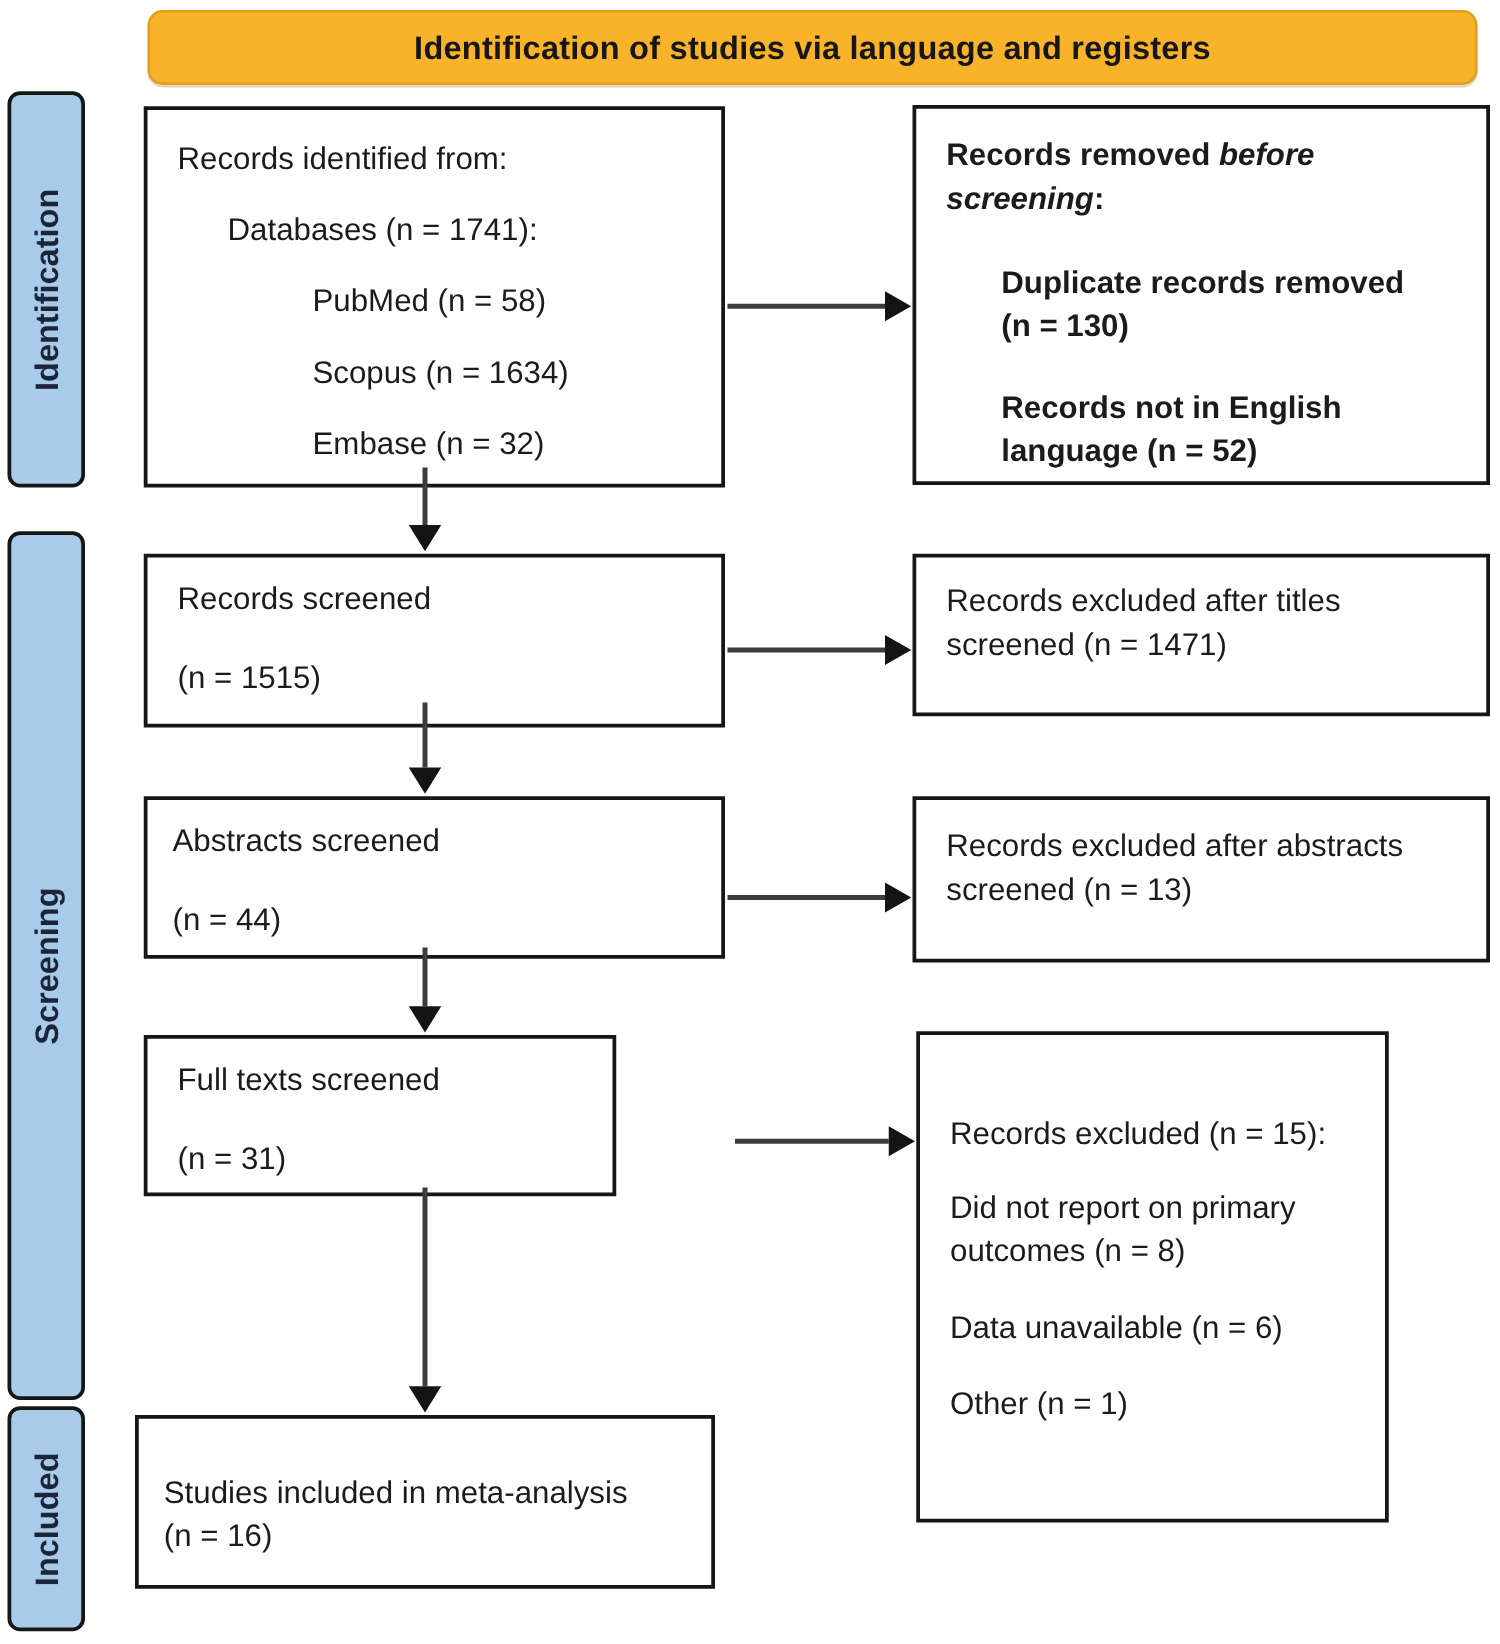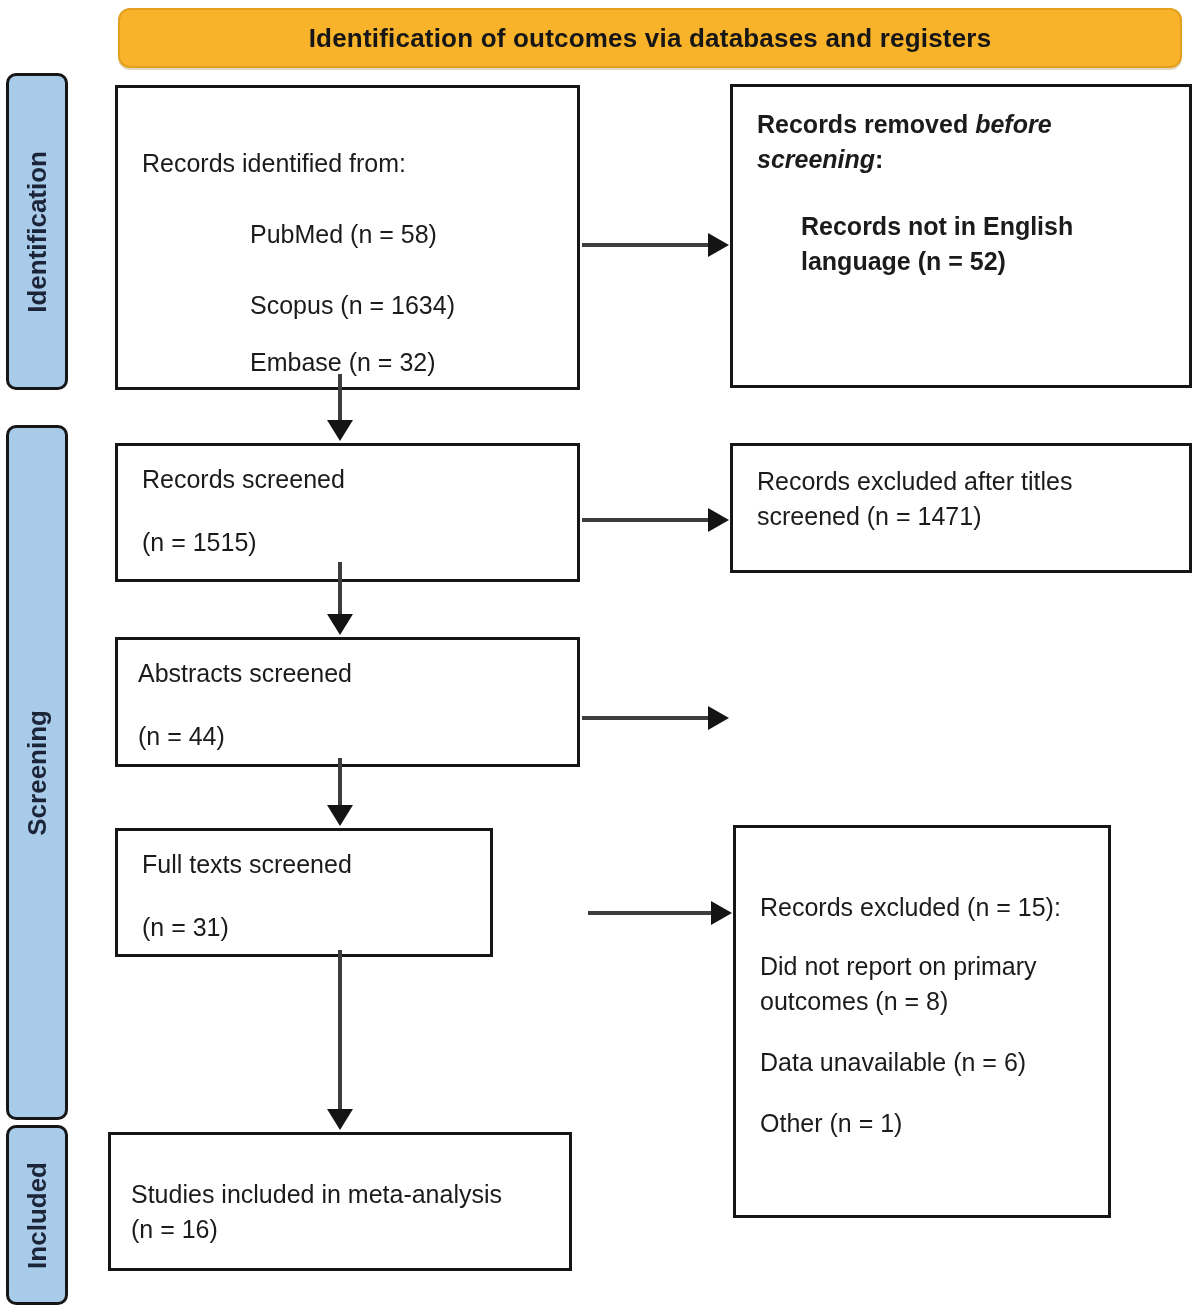--- a/index.html
+++ b/index.html
@@ -62,21 +62,21 @@
   .box-identified { left: 115px; top: 85px;  width: 465px; height: 305px; padding: 22px 20px 0 24px; }
   .box-removed    { left: 730px; top: 84px;  width: 462px; height: 304px; padding: 20px 20px 0 24px; font-weight: bold; }
   .box-records-screened   { left: 115px; top: 443px; width: 465px; height: 139px; padding: 16px 20px 0 24px; }
   .box-excluded-titles    { left: 730px; top: 443px; width: 462px; height: 130px; padding: 18px 20px 0 24px; }
   .box-abstracts-screened { left: 115px; top: 637px; width: 465px; height: 130px; padding: 16px 20px 0 20px; }
   .box-excluded-abstracts { left: 730px; top: 637px; width: 462px; height: 133px; padding: 20px 20px 0 24px; }
   .box-fulltexts-screened { left: 115px; top: 828px; width: 378px; height: 129px; padding: 16px 20px 0 24px; }
   .box-excluded-fulltexts { left: 733px; top: 825px; width: 378px; height: 393px; padding: 62px 20px 0 24px; }
   .box-included   { left: 108px; top: 1132px; width: 464px; height: 139px; padding: 42px 12px 0 20px; }
 
-  .line-gap     { margin-bottom: 22px; margin-top: 36px; }
+  .line-gap     { margin-bottom: 22px; }
   .indent-1     { margin-left: 40px; }
   .indent-2     { margin-left: 108px; }
   .pair-line2   { margin-top: 28px; }
 
   .removed-heading { max-width: 350px; }
   .removed-items   { margin-left: 44px; margin-top: 32px; }
   .removed-item    { max-width: 332px; margin-bottom: 30px; }
 
   .wrap-385 { max-width: 385px; }
 
@@ -91,61 +91,66 @@
   }
   .arrow-line { stroke: #3d3d3d; stroke-width: 4; }
   .arrow-head { fill: #141414; }
 </style>
 </head>
 <body>
 
 <div class="canvas">
 
   <div class="banner">
-    <span class="banner-title">Identification of outcomes via databases and registers</span>
+    <span class="banner-title">Identification of studies via language and registers</span>
   </div>
 
   <div class="stage stage-identification">
     <span class="stage-label">Identification</span>
   </div>
   <div class="stage stage-screening">
     <span class="stage-label">Screening</span>
   </div>
   <div class="stage stage-included">
     <span class="stage-label">Included</span>
   </div>
 
   <div class="fbox box-identified">
     <div class="line-gap">Records identified from:</div>
+    <div class="line-gap indent-1">Databases (n = 1741):</div>
     <div class="line-gap indent-2">PubMed (n = 58)</div>
     <div class="line-gap indent-2">Scopus (n = 1634)</div>
     <div class="indent-2">Embase (n = 32)</div>
   </div>
 
   <div class="fbox box-removed">
     <div class="removed-heading"><span>Records removed </span><i>before screening</i><span>:</span></div>
     <div class="removed-items">
+      <div class="removed-item">Duplicate records removed (n = 130)</div>
       <div class="removed-item">Records not in English language (n = 52)</div>
     </div>
   </div>
 
   <div class="fbox box-records-screened">
     <div>Records screened</div>
     <div class="pair-line2">(n = 1515)</div>
   </div>
 
   <div class="fbox box-excluded-titles">
     <div class="wrap-385">Records excluded after titles screened (n = 1471)</div>
   </div>
 
   <div class="fbox box-abstracts-screened">
     <div>Abstracts screened</div>
     <div class="pair-line2">(n = 44)</div>
   </div>
 
+  <div class="fbox box-excluded-abstracts">
+    <div class="wrap-385">Records excluded after abstracts screened (n = 13)</div>
+  </div>
 
   <div class="fbox box-fulltexts-screened">
     <div>Full texts screened</div>
     <div class="pair-line2">(n = 31)</div>
   </div>
 
   <div class="fbox box-excluded-fulltexts">
     <div class="excl-heading">Records excluded (n = 15):</div>
     <div class="excl-item">Did not report on primary outcomes (n = 8)</div>
     <div class="excl-item">Data unavailable (n = 6)</div>

